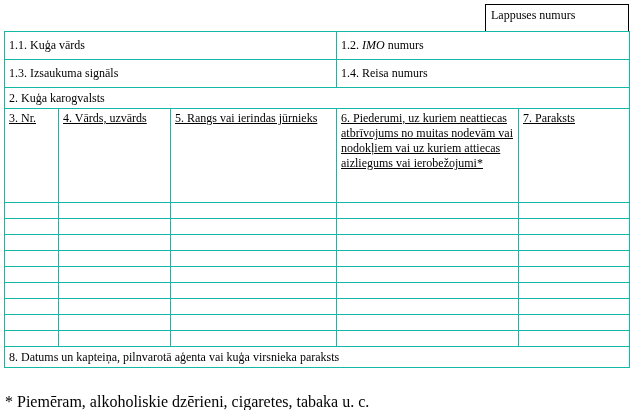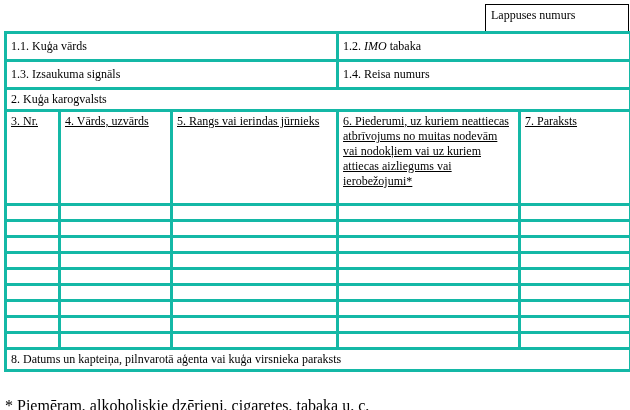--- a/index.html
+++ b/index.html
@@ -28,21 +28,21 @@
     border-bottom: none;
     margin-left: auto;
     padding: 3px 5px;
   }
   table.form-table {
     width: 625px;
     border-collapse: collapse;
     table-layout: fixed;
   }
   table.form-table td {
-    border: 3px solid #14b8a6;
+    border: 1px solid #14b8a6;
     padding: 2px 4px;
     vertical-align: top;
     word-wrap: break-word;
     overflow: hidden;
   }
   tr.r-field td { height: 28px; vertical-align: middle; }
   tr.r-flag td { height: 21px; vertical-align: middle; }
   tr.r-header { height: 94px; text-decoration: underline; }
   tr.r-empty { height: 16px; }
   tr.r-sign td { height: 21px; vertical-align: middle; font-family: Liberation Serif, serif; }
@@ -66,21 +66,21 @@
     <colgroup>
       <col style="width:54px">
       <col style="width:112px">
       <col style="width:166px">
       <col style="width:182px">
       <col style="width:111px">
     </colgroup>
     <tbody>
       <tr class="r-field">
         <td colspan="3">1.1. Kuģa vārds</td>
-        <td colspan="2"><span>1.2. </span><i>IMO</i><span> tabaka</span></td>
+        <td colspan="2"><span>1.2. </span><i>IMO</i><span> numurs</span></td>
       </tr>
       <tr class="r-field">
         <td colspan="3">1.3. Izsaukuma signāls</td>
         <td colspan="2">1.4. Reisa numurs</td>
       </tr>
       <tr class="r-flag">
         <td colspan="5">2. Kuģa karogvalsts</td>
       </tr>
       <tr class="r-header">
         <td>3. Nr.</td>

